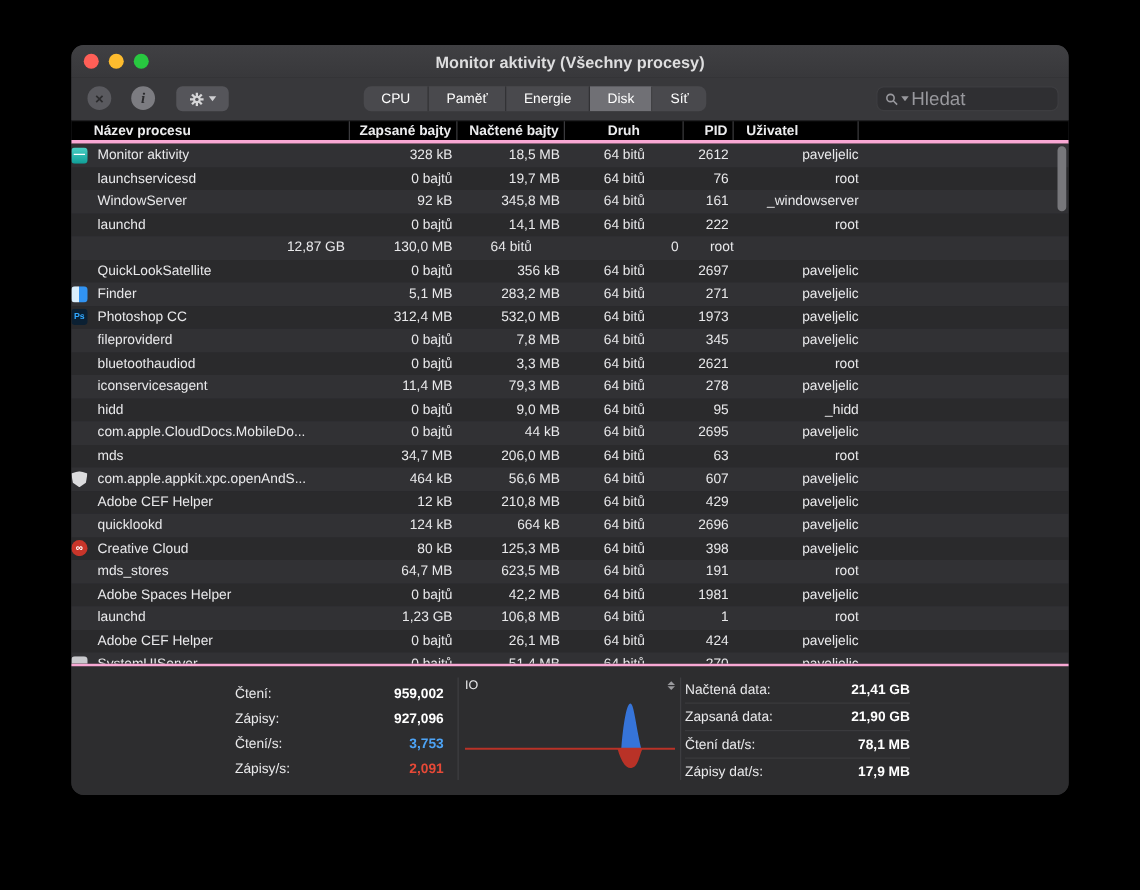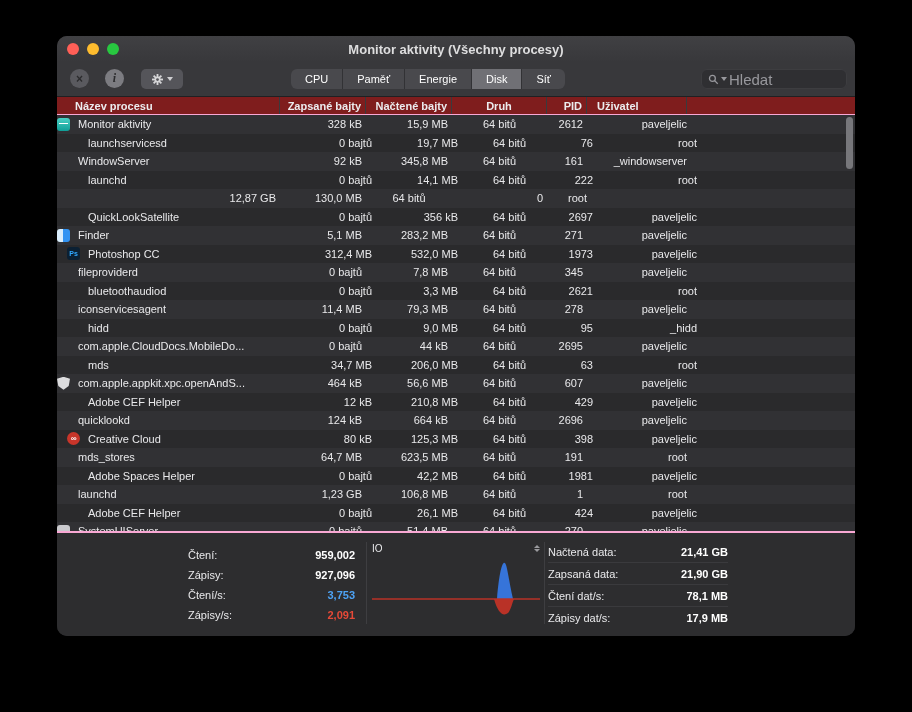--- a/index.html
+++ b/index.html
@@ -38,33 +38,33 @@
 
   .search { position:absolute; right:8px; top:7px; width:146px; height:20px;
     background:#2f2f32; border:1px solid #3d3d40; border-radius:6px;
     display:flex; align-items:center; padding:0 6px; gap:2px; }
   .search input { flex:1; min-width:0; background:transparent; border:none; outline:none;
     color:#e8e8ea; font-size:15px; font-family:inherit; }
   .search input::placeholder { color:#98989d; }
 
   
   .thead { display:grid; grid-template-columns:223px 86px 86px 95px 40px 100px 1fr;
-    height:19px; background:#7f1d1d; border-top:1px solid #202022; border-bottom:1px solid #f9a8d4;
+    height:19px; background:#000000; border-top:1px solid #202022; border-bottom:3px solid #f9a8d4;
     align-items:stretch; font-size:11px; font-weight:700; color:#ececee; }
   .th { display:flex; align-items:center; padding:0 6px; border-right:1px solid #3a3a3d; }
   .th.first { padding-left:18px; }
   .th.r { justify-content:flex-end; padding-right:4px; }
   .th.c { justify-content:center; }
   .th.user { padding-left:10px; }
   .th.filler { border-right:none; }
 
   .tbody { position:relative; height:416px; overflow:hidden; background:#2a2a2c; }
   .trow { display:grid; grid-template-columns:223px 86px 86px 95px 40px 100px 1fr;
     height:18.5px; align-items:center; font-size:11px; color:#e9e9eb; background:#313134; }
-  .trow.alt { background:#2a2a2c;margin-left:10px; }
+  .trow.alt { background:#2a2a2c; }
   .cell { overflow:hidden; white-space:nowrap; }
   .c-name { display:flex; align-items:center; gap:8px; }
   .c-num { text-align:right; padding-right:4px; }
   .c-center { text-align:center; }
   .c-user { padding-left:10px;text-align:right; }
 
   .pico { width:13px; height:13px; flex:0 0 13px; border-radius:3px; position:relative;
     display:flex; align-items:center; justify-content:center; font-size:7px; font-weight:700; }
   .pico.activity-monitor { background:linear-gradient(#4ad0c4,#0f9e97); }
   .pico.activity-monitor::after { content:""; position:absolute; left:2px; right:2px; top:5.5px;
@@ -174,21 +174,21 @@
     <div class="th filler"></div>
   </div>
 
   <div class="tbody">
     <div class="trow">
         <div class="cell c-name">
           <span class="pico activity-monitor"></span>
           <span>Monitor aktivity</span>
         </div>
         <div class="cell c-num">328 kB</div>
-        <div class="cell c-num">15,9 MB</div>
+        <div class="cell c-num">18,5 MB</div>
         <div class="cell c-center">64 bitů</div>
         <div class="cell c-num">2612</div>
         <div class="cell c-user">paveljelic</div>
       </div>
       <div class="trow alt">
         <div class="cell c-name">
           <span class="pico"></span>
           <span>launchservicesd</span>
         </div>
         <div class="cell c-num">0 bajtů</div>

